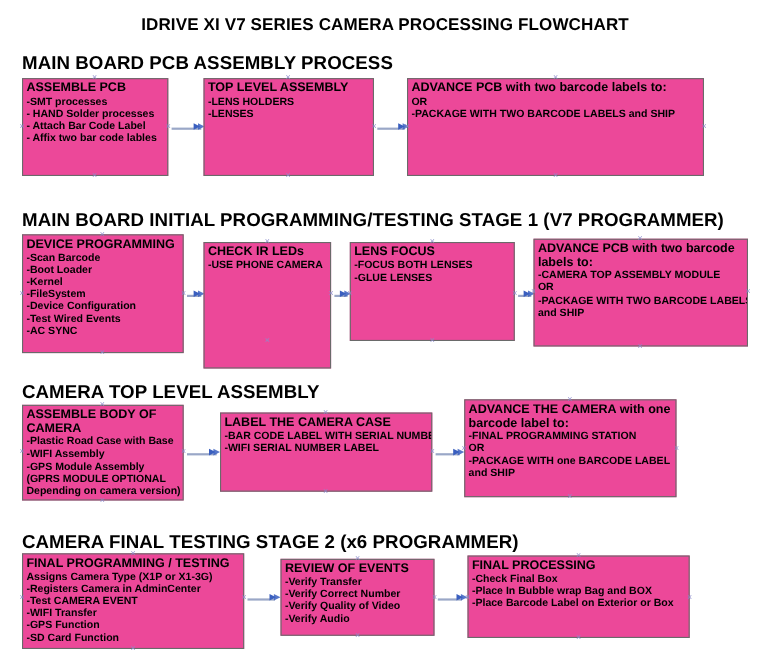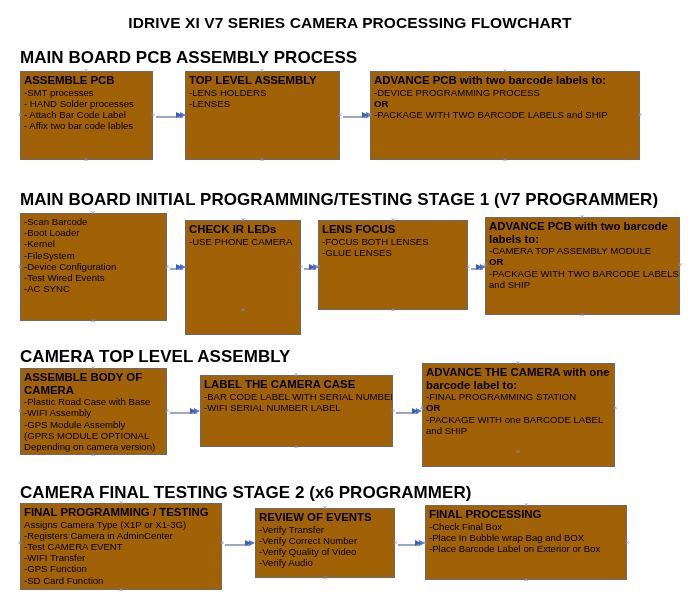--- a/index.html
+++ b/index.html
@@ -27,35 +27,35 @@
     position:absolute;
     font-size:17px;
     font-weight:bold;
     white-space:nowrap;
     letter-spacing:0.05px;
   }
 
   .node{
     position:absolute;
     box-sizing:border-box;
-    background:#a16207;
+    background:#ec4899;
     border:1.2px solid #6a6a6a;
     padding:2px 0 0 3px;
     overflow:hidden;
   }
   .node .ttl{
     font-size:11.4px;
     font-weight:bold;
     line-height:12.6px;
     display:block;
     white-space:normal;
   }
   .node .ln{
     font-size:9.6px;
-    font-weight:normal;
+    font-weight:bold;
     line-height:11.2px;
     display:block;
     white-space:nowrap;
   }
   .node .ln.b{font-weight:bold;}
 
   
   .hx{
     position:absolute;
     width:6px;height:6px;
@@ -111,32 +111,32 @@
   <div class="hx" style="left:259px;top:68px;"></div>
   <div class="hx" style="left:259px;top:157px;"></div>
   <div class="hx" style="left:337px;top:112px;"></div>
 
   <div class="arrow" style="left:343px;top:116px;width:25px;"></div>
   <div class="arrowhead" style="left:362px;top:112px;"></div>
   <div class="arrowhead second" style="left:366px;top:112px;"></div>
 
   <div class="node" style="left:370px;top:71px;width:270px;height:89px;">
     <span class="ttl">ADVANCE PCB with two barcode labels to:</span>
-    <span class="ln">-DEVICE PROGRAMMING PROCESS</span>
     <span class="ln b" style="font-weight: bold;">OR</span>
     <span class="ln">-PACKAGE WITH TWO BARCODE LABELS and SHIP</span>
   </div>
   <div class="hx" style="left:502px;top:68px;"></div>
   <div class="hx" style="left:502px;top:157px;"></div>
   <div class="hx" style="left:637px;top:112px;"></div>
   <div class="hx" style="left:367px;top:112px;"></div>
 
   <div class="section-head" style="left:20px;top:190px;">MAIN BOARD INITIAL PROGRAMMING/TESTING STAGE 1 (V7 PROGRAMMER)</div>
 
   <div class="node" style="left:20px;top:213px;width:147px;height:108px;">
+    <span class="ttl">DEVICE PROGRAMMING</span>
     <span class="ln">-Scan Barcode</span>
     <span class="ln">-Boot Loader</span>
     <span class="ln">-Kernel</span>
     <span class="ln">-FileSystem</span>
     <span class="ln">-Device Configuration</span>
     <span class="ln">-Test Wired Events</span>
     <span class="ln">-AC SYNC</span>
   </div>
   <div class="hx" style="left:90px;top:210px;"></div>
   <div class="hx" style="left:90px;top:318px;"></div>
@@ -210,21 +210,21 @@
     <span class="ln">-WIFI SERIAL NUMBER LABEL</span>
   </div>
   <div class="hx" style="left:293px;top:372px;"></div>
   <div class="hx" style="left:293px;top:444px;"></div>
   <div class="hx" style="left:390px;top:408px;"></div>
 
   <div class="arrow" style="left:396px;top:412px;width:22px;"></div>
   <div class="arrowhead" style="left:412px;top:408px;"></div>
   <div class="arrowhead second" style="left:416px;top:408px;"></div>
 
-  <div class="node" style="left:422px;top:363px;width:193px;height:104px;">
+  <div class="node" style="left:422px;top:363px;width:193px;height:89px;">
     <span class="ttl">ADVANCE THE CAMERA with one barcode label to:</span>
     <span class="ln">-FINAL PROGRAMMING STATION</span>
     <span class="ln b" style="font-weight: bold;">OR</span>
     <span class="ln">-PACKAGE WITH one BARCODE LABEL</span>
     <span class="ln">and SHIP</span>
   </div>
   <div class="hx" style="left:515px;top:360px;"></div>
   <div class="hx" style="left:515px;top:449px;"></div>
   <div class="hx" style="left:612px;top:405px;"></div>
   <div class="hx" style="left:419px;top:405px;"></div>

